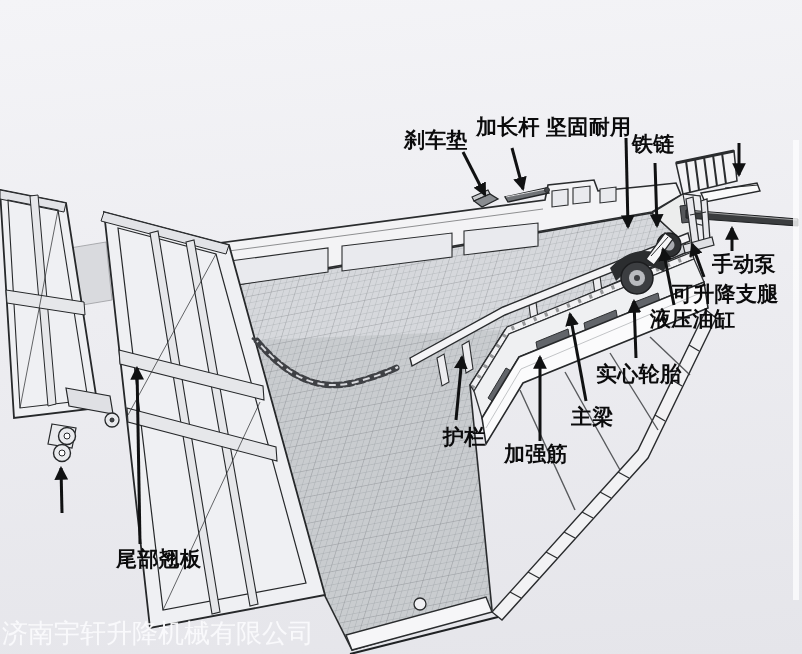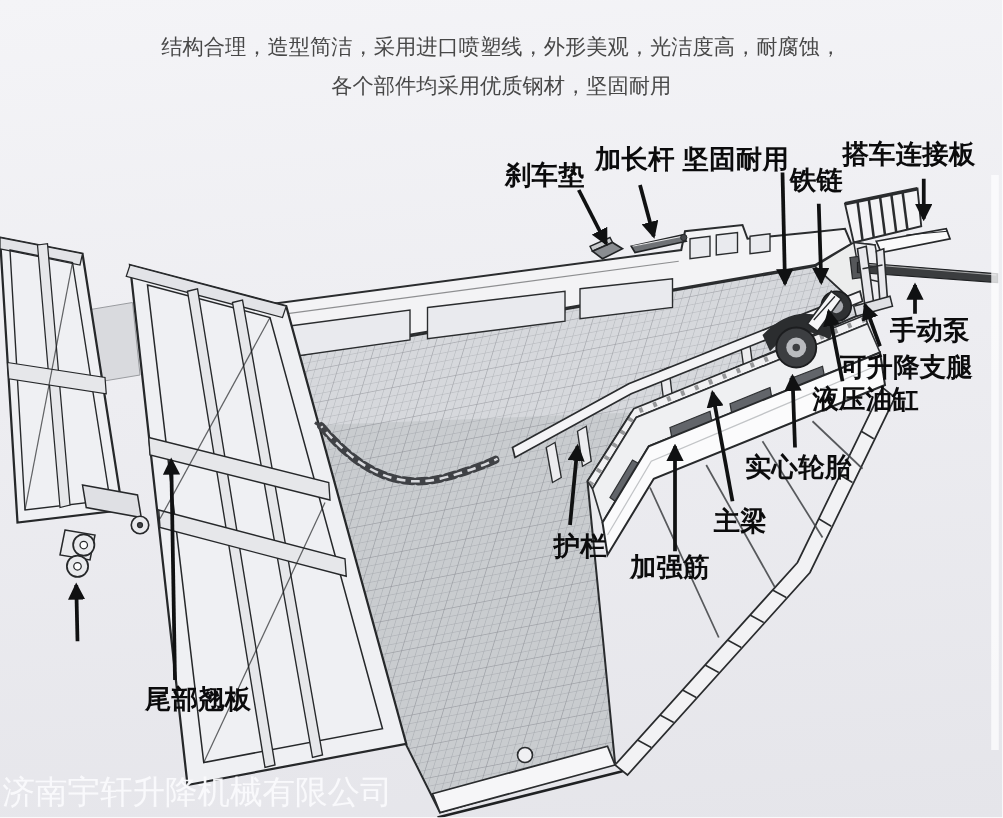--- a/index.html
+++ b/index.html
@@ -14,24 +14,20 @@
     color:#fbfbfd;opacity:0.95;white-space:nowrap;font-family:"Liberation Serif",serif;}
   svg{position:absolute;left:0;top:0;}
   .edge-strip{position:absolute;right:3px;top:140px;width:6px;height:460px;
     background:#fdfdfe;opacity:.8;}
 </style>
 </head>
 <body>
 
 <div id="stage">
 
-  <div class="desc">
-    <div>结构合理，造型简洁，采用进口喷塑线，外形美观，光洁度高，耐腐蚀，</div>
-    <div>各个部件均采用优质钢材，坚固耐用</div>
-  </div>
 
   <svg width="802" height="654" viewBox="0 0 802 654">
     <defs>
       <pattern id="meshpat" width="6.5" height="6.5" patternUnits="userSpaceOnUse" patternTransform="rotate(-11) skewX(-28)">
         <path d="M0 0H6.5M0 0V6.5" stroke="#9fa3a8" stroke-width="0.8" opacity="0.75" fill="none"></path>
       </pattern>
       <pattern id="meshpat2" width="26" height="26" patternUnits="userSpaceOnUse" patternTransform="rotate(-11) skewX(-28)">
         <path d="M0 0H26M0 0V26" stroke="#87898e" stroke-width="0.7" opacity="0.55" fill="none"></path>
       </pattern>
       <marker id="ah" viewBox="0 0 10 10" refX="8.5" refY="5" markerWidth="4.6" markerHeight="4.6" orient="auto">
@@ -230,21 +226,20 @@
       <line x1="456" y1="420" x2="462" y2="357" marker-end="url(#ah)"></line>
       <line x1="540" y1="441" x2="540" y2="357" marker-end="url(#ah)"></line>
       <line x1="62" y1="513" x2="61" y2="468" marker-end="url(#ah)"></line>
       <line x1="140" y1="544" x2="137" y2="368" marker-end="url(#ah)"></line>
     </g>
   </svg>
 
   <div class="part-label" style="left:404px;top:126px">刹车垫</div>
   <div class="part-label" style="left:476px;top:113px">加长杆 坚固耐用</div>
   <div class="part-label" style="left:632px;top:130px">铁链</div>
-  <div class="part-label" style="left:674px;top:109px">搭车连接板</div>
   <div class="part-label" style="left:712px;top:250px">手动泵</div>
   <div class="part-label" style="left:672px;top:280px">可升降支腿</div>
   <div class="part-label" style="left:650px;top:305px">液压油缸</div>
   <div class="part-label" style="left:596px;top:360px">实心轮胎</div>
   <div class="part-label" style="left:571px;top:403px">主梁</div>
   <div class="part-label" style="left:443px;top:423px">护栏</div>
   <div class="part-label" style="left:504px;top:440px">加强筋</div>
   <div class="part-label" style="left:116px;top:545px">尾部翘板</div>
 
   <div class="edge-strip"></div>

